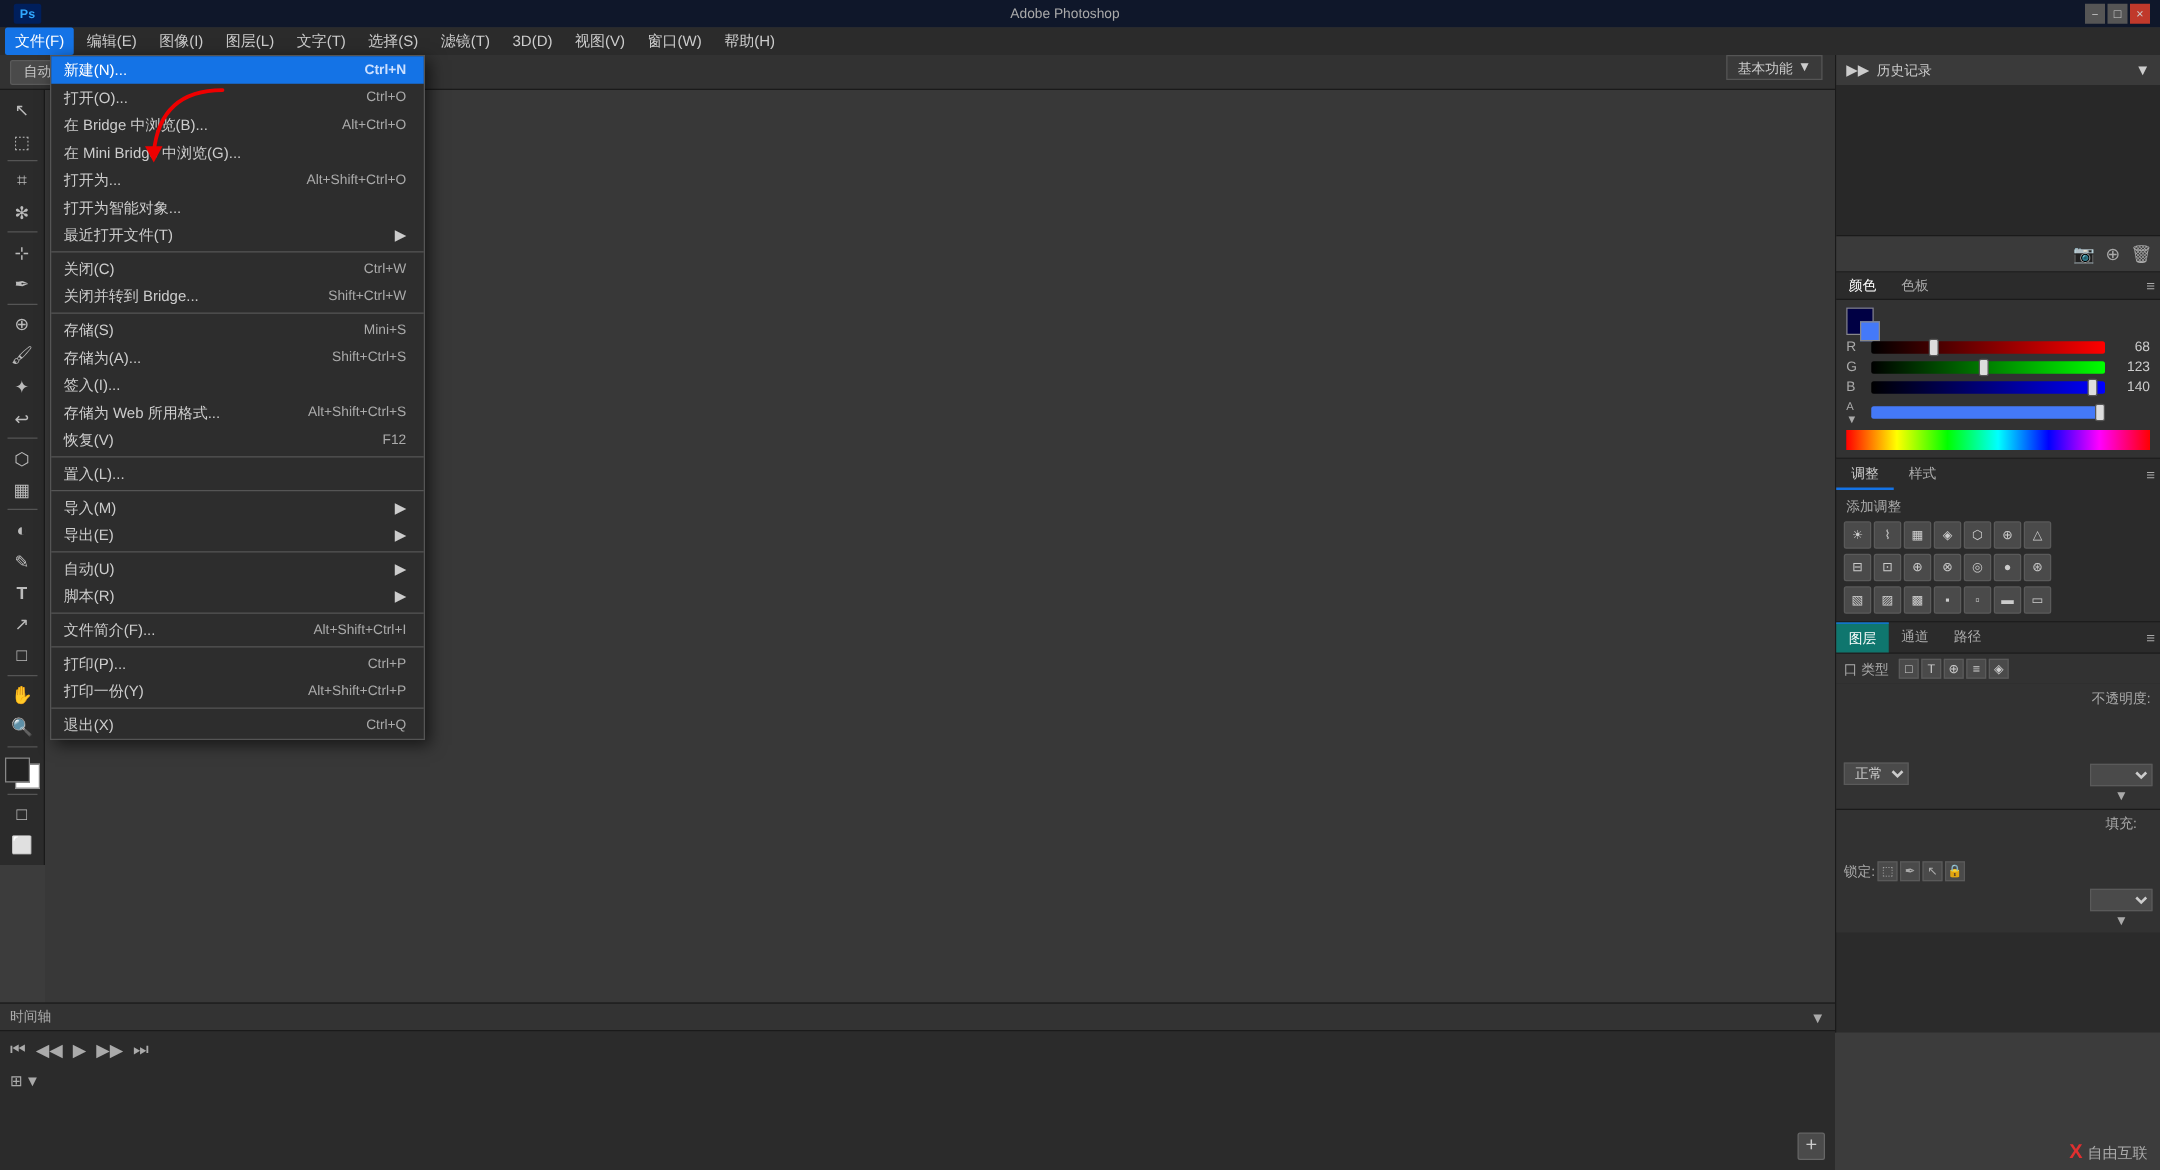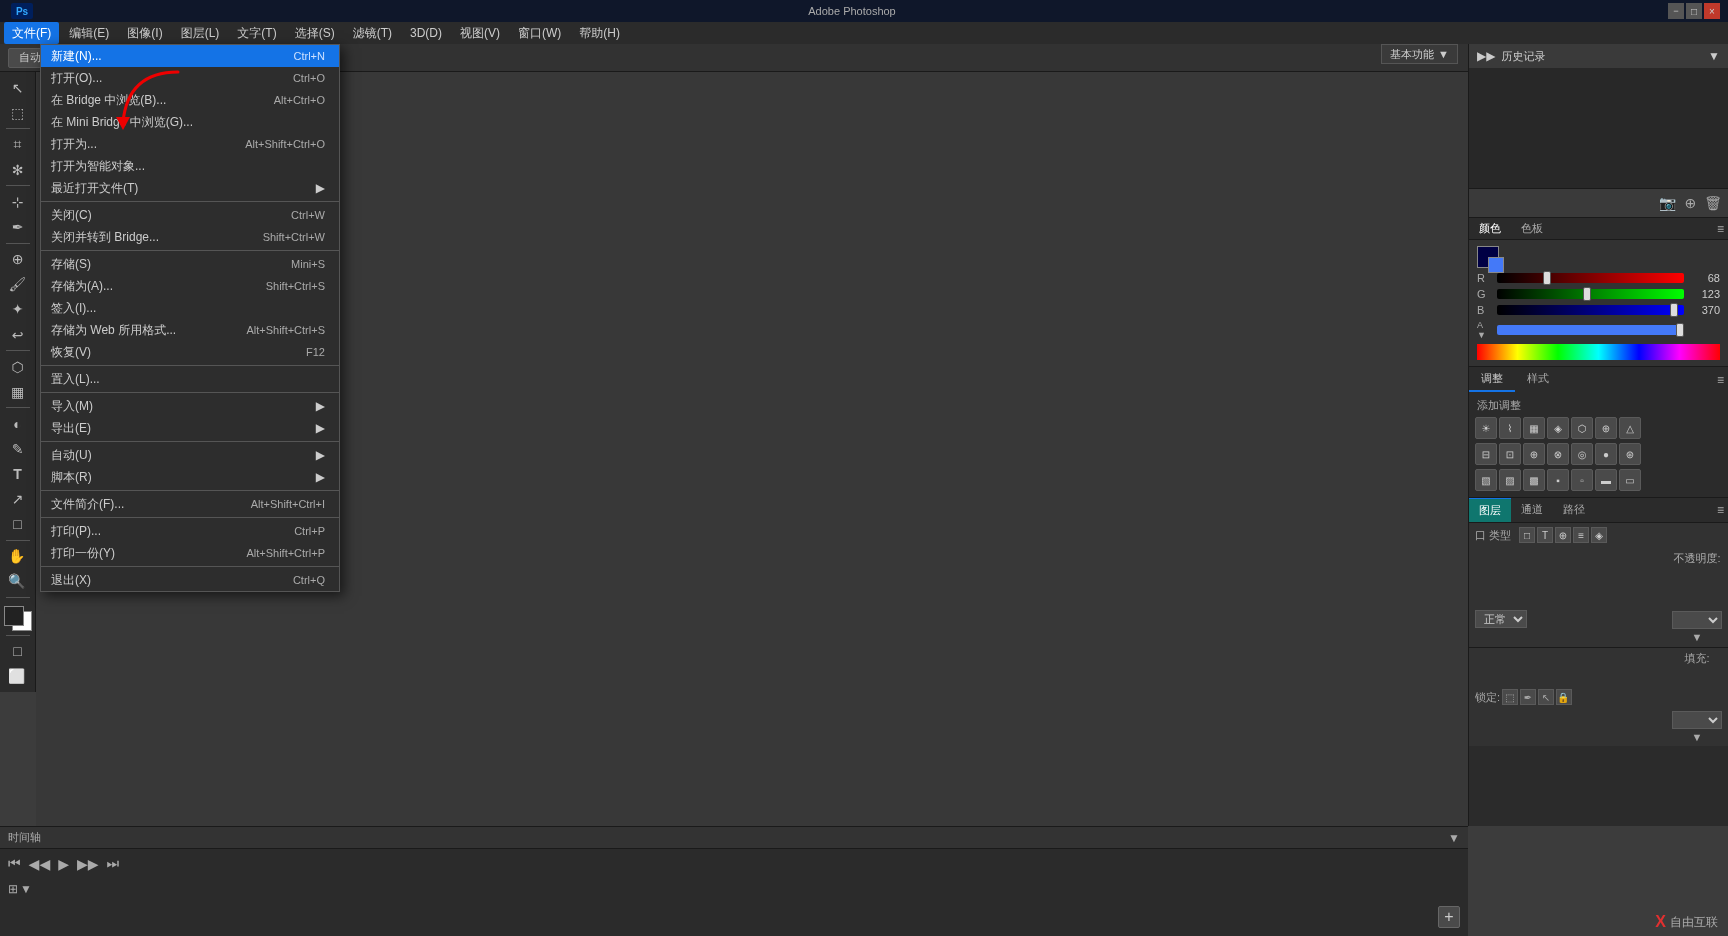--- a/index.html
+++ b/index.html
@@ -435,35 +435,36 @@
       background: #555;
       margin: 2px 0;
     }
     .dd-shortcut {
       color: #aaa;
       font-size: 11px;
       margin-left: 20px;
     }
     .dd-item.highlighted .dd-shortcut {
       color: #cce0ff;
+      font-weight: bold;
     }
     .dd-arrow {
       margin-left: 4px;
     }
     .dd-item-text {
       flex: 1;
     }
 
     
     #timeline {
       position: absolute;
       left: 0;
       right: 260px;
       bottom: 0;
-      height: 110px;
+      height: 134px;
       background: #2b2b2b;
       border-top: 1px solid #1a1a1a;
     }
     .timeline-header {
       display: flex;
       align-items: center;
       justify-content: space-between;
       padding: 3px 8px;
       background: #333;
       height: 22px;
@@ -698,21 +699,21 @@
         </div>
         <span class="color-value">123</span>
       </div>
 
       <div class="color-row">
         <span class="color-label">B</span>
         <div class="color-slider">
           <div class="slider-track-b"></div>
           <div class="slider-thumb" style="left: calc(97% - 8px);"></div>
         </div>
-        <span class="color-value">370</span>
+        <span class="color-value">140</span>
       </div>
 
       <div class="color-row">
         <span class="color-label" style="font-size:9px;">A ▼</span>
         <div class="color-slider">
           <div style="height:10px;border-radius:2px;background: linear-gradient(to right, #4479f8, #4479f8);"></div>
           <div class="slider-thumb" style="left: calc(100% - 8px);"></div>
         </div>
         <span class="color-value"></span>
       </div>

